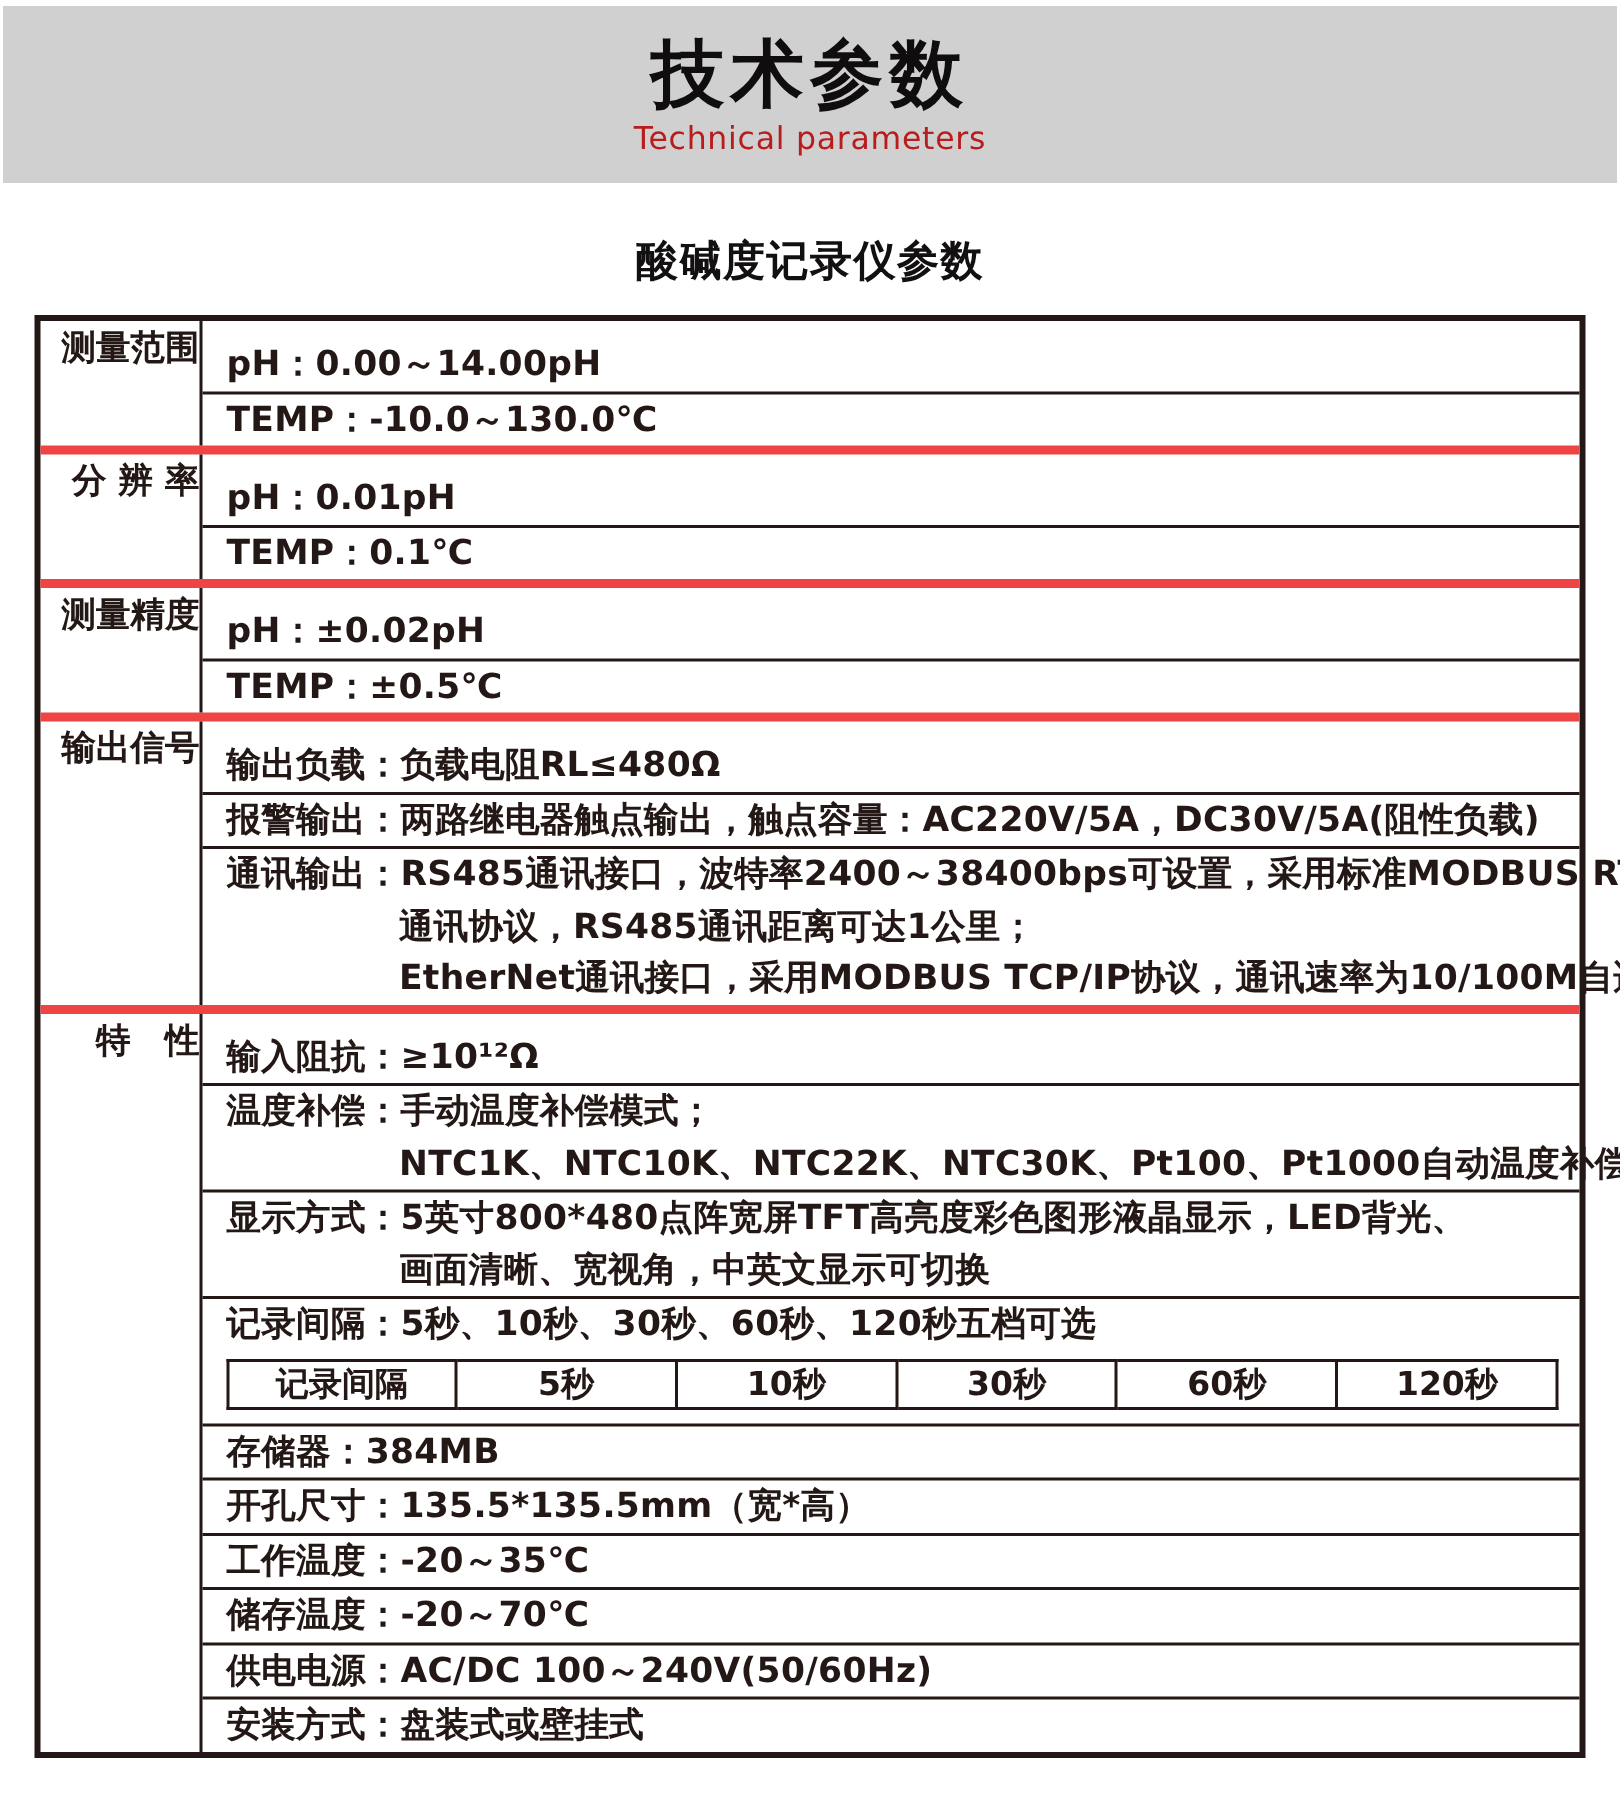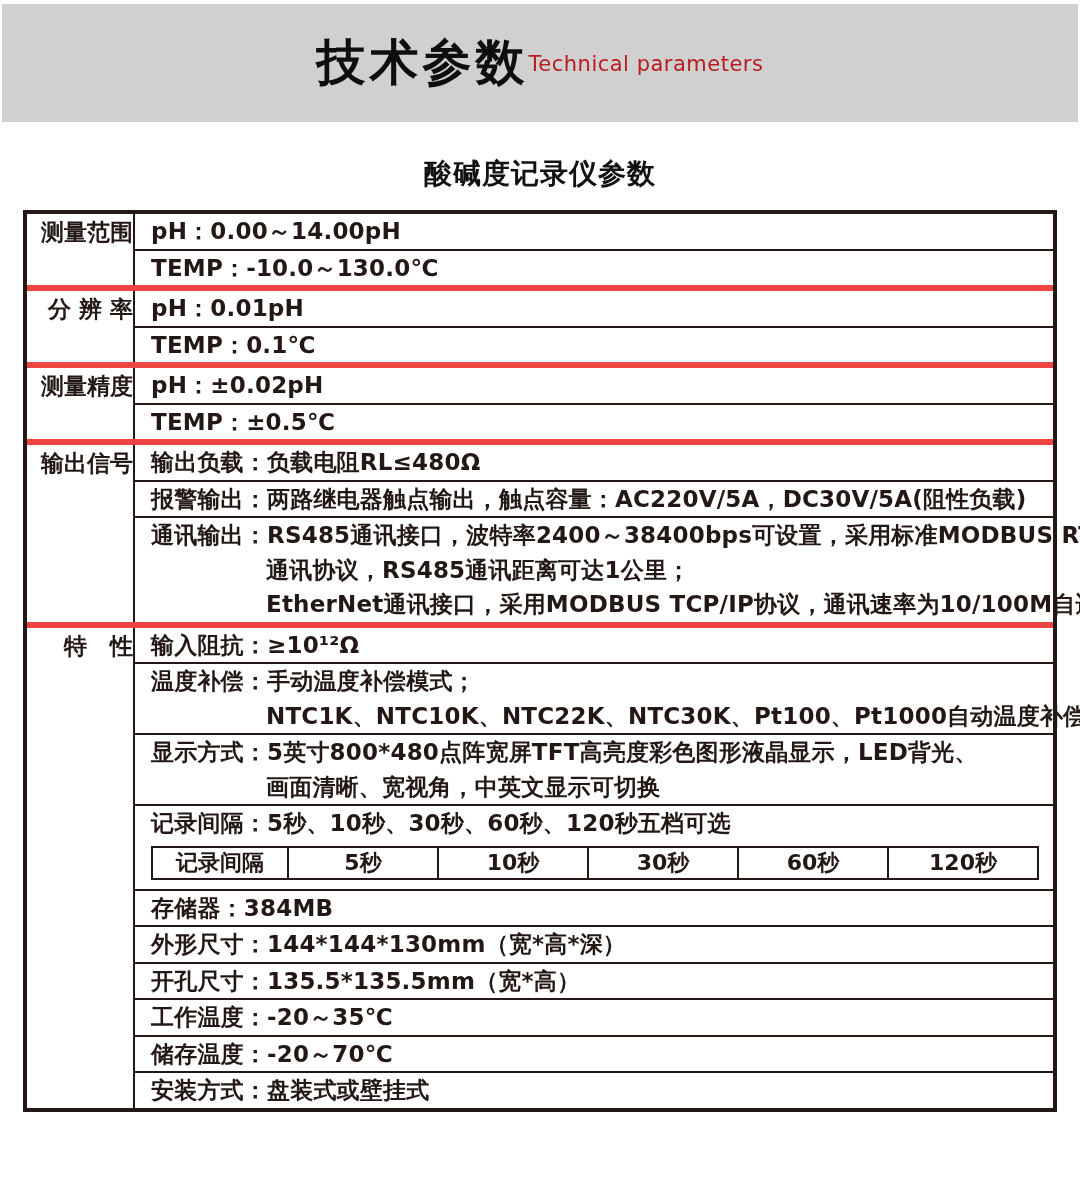--- a/index.html
+++ b/index.html
@@ -7,21 +7,21 @@
   body {
     width: 1080px; height: 1202px;
     font-family: "DejaVu Sans", "Liberation Sans", sans-serif;
     color: #231815;
     overflow: hidden;
   }
   .banner {
     height: 118px;
     margin: 4px 2px 0 2px;
     background: #d1d0d1;
-    display: flex; flex-direction: row;
+    display: flex; flex-direction: column;
     align-items: center; justify-content: center;
   }
   .banner-title {
     font-size: 49px; font-weight: 900; color: #0f0d0d;
     letter-spacing: 4px; line-height: 1.15;
   }
   .banner-sub {
     font-size: 21px; font-weight: 400; color: #b91c1c;
     margin-top: 2px; letter-spacing: 0.5px;
   }
@@ -40,21 +40,21 @@
   .group + .group { border-top: 6px solid #ef4444; }
   .glabel {
     flex: 0 0 108px;
     border-right: 2px solid #231815;
     text-align: right;
     font-size: 23px; font-weight: 700;
     line-height: 35px;
     padding-top: 1px;
     white-space: pre;
   }
-  .grows { flex: 1; min-width: 0; }
+  .grows { flex: 1; min-width: 0; margin-top: 12px; }
   .row { padding-left: 16px; }
   .row + .row { border-top: 2px solid #231815; }
   .line {
     font-size: 23px; font-weight: 700;
     line-height: 34.5px;
     white-space: nowrap;
     letter-spacing: 0.2px;
   }
   .line.cont { padding-left: 115px; }
   .rec-wrap { padding: 5px 14px 9px 0; }
@@ -64,21 +64,21 @@
     table-layout: fixed;
   }
   .rec td {
     border: 2px solid #231815;
     height: 31px;
     text-align: center;
     vertical-align: middle;
     font-size: 22px; font-weight: 700;
     padding: 0;
   }
-  .rec td.c0 { width: 136px; }
+  .rec td.c0 { width: 152px; }
 </style>
 </head>
 <body>
 
 <div class="banner">
   <div class="banner-title">技术参数</div>
   <div class="banner-sub">Technical parameters</div>
 </div>
 
 <div class="section-title">酸碱度记录仪参数</div>
@@ -166,30 +166,30 @@
               <td>120秒</td>
             </tr>
           </tbody>
             </table>
         </div>
       </div>
       <div class="row">
         <div class="line">存储器：384MB</div>
       </div>
       <div class="row">
-        <div class="line">外形尺寸：144*144*130mm（宽*高*深）</div>
-      </div>
-      <div class="row">
         <div class="line">开孔尺寸：135.5*135.5mm（宽*高）</div>
       </div>
       <div class="row">
         <div class="line">工作温度：-20～35℃</div>
       </div>
       <div class="row">
         <div class="line">储存温度：-20～70℃</div>
+      </div>
+      <div class="row">
+        <div class="line">供电电源：AC/DC 100～240V(50/60Hz)</div>
       </div>
       <div class="row">
         <div class="line">安装方式：盘装式或壁挂式</div>
       </div>
     </div>
   </div>
 
 </div>
 
 </body></html>

